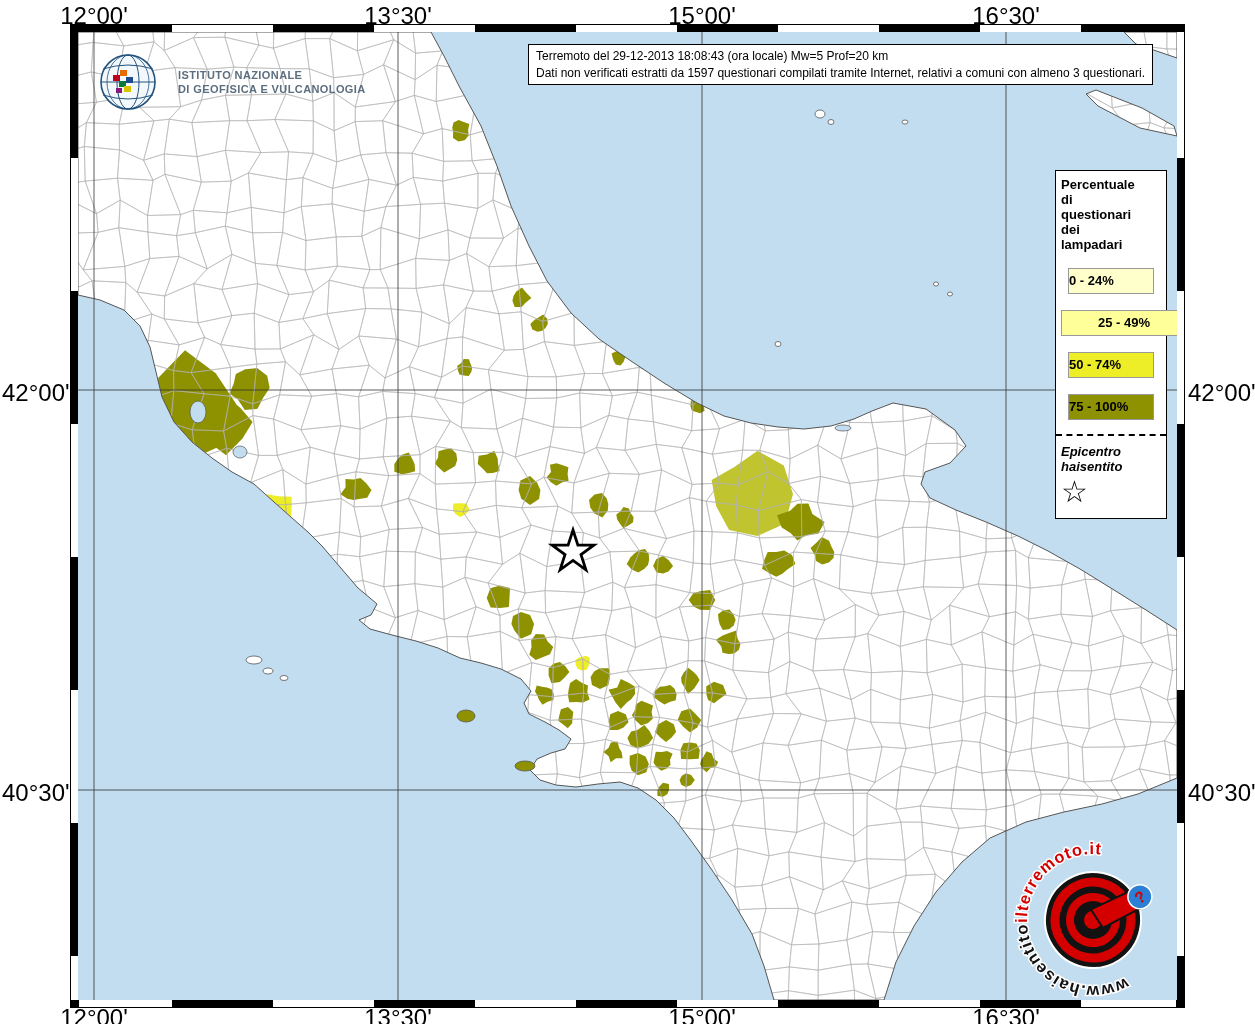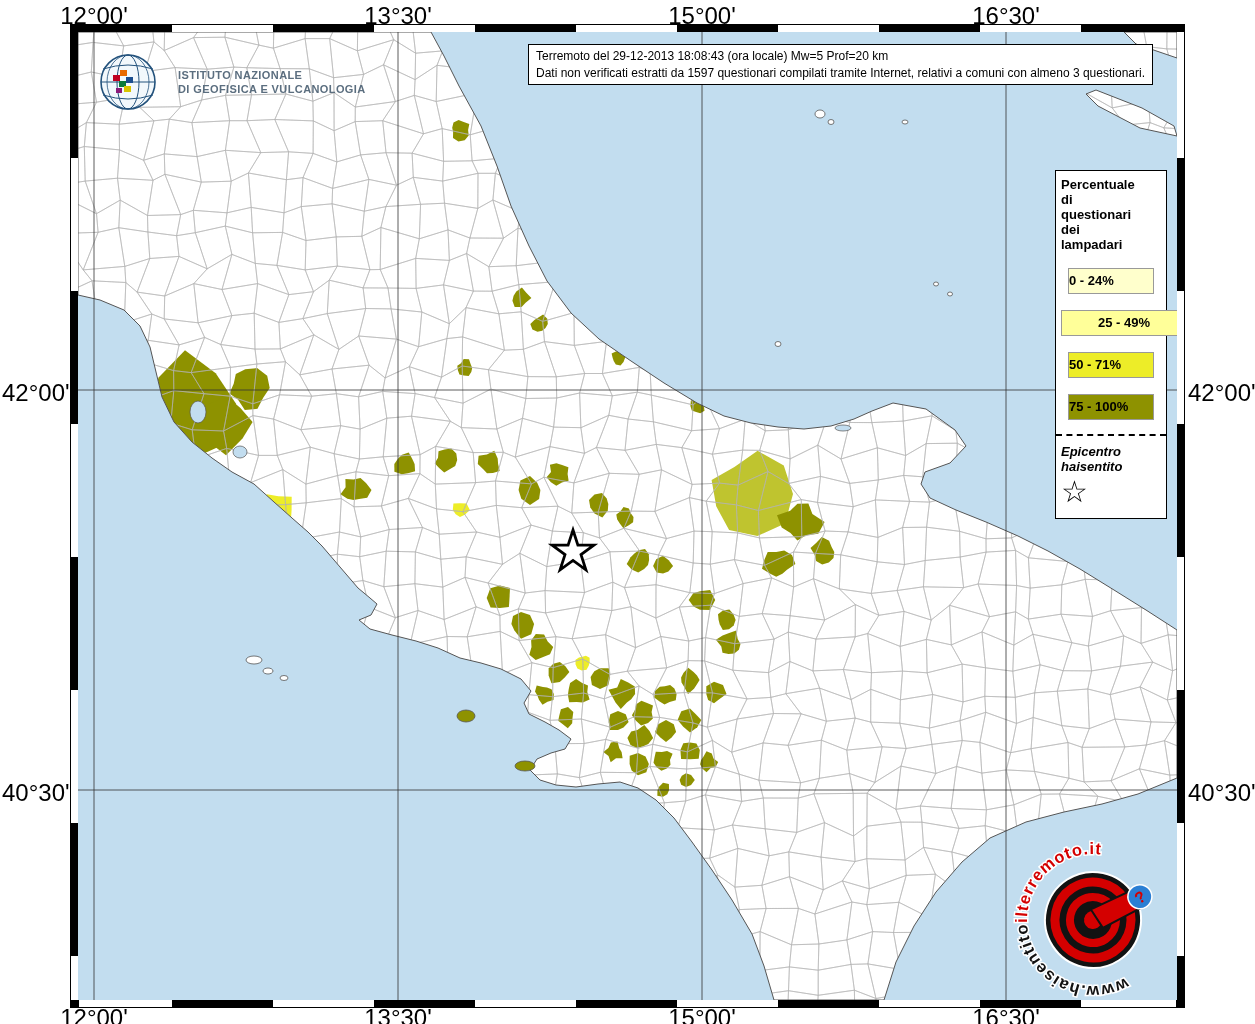--- a/index.html
+++ b/index.html
@@ -233,21 +233,21 @@
     <div class="legend">
       <div class="legend-title">
         <div>Percentuale</div>
         <div>di</div>
         <div>questionari</div>
         <div>dei</div>
         <div>lampadari</div>
       </div>
       <div class="swatch" style="background: rgb(255, 255, 204);">0 - 24%</div>
       <div class="swatch" style="background: rgb(255, 255, 153); padding-left: 36px;">25 - 49%</div>
-      <div class="swatch" style="background: rgb(237, 237, 40);">50 - 71%</div>
+      <div class="swatch" style="background: rgb(237, 237, 40);">50 - 74%</div>
       <div class="swatch" style="background: rgb(142, 146, 0);">75 - 100%</div>
       <div class="legend-sep"></div>
       <div class="legend-epi">
         <div>Epicentro</div>
         <div>haisentito</div>
       </div>
       <div class="legend-star">☆</div>
     </div>
 
 

